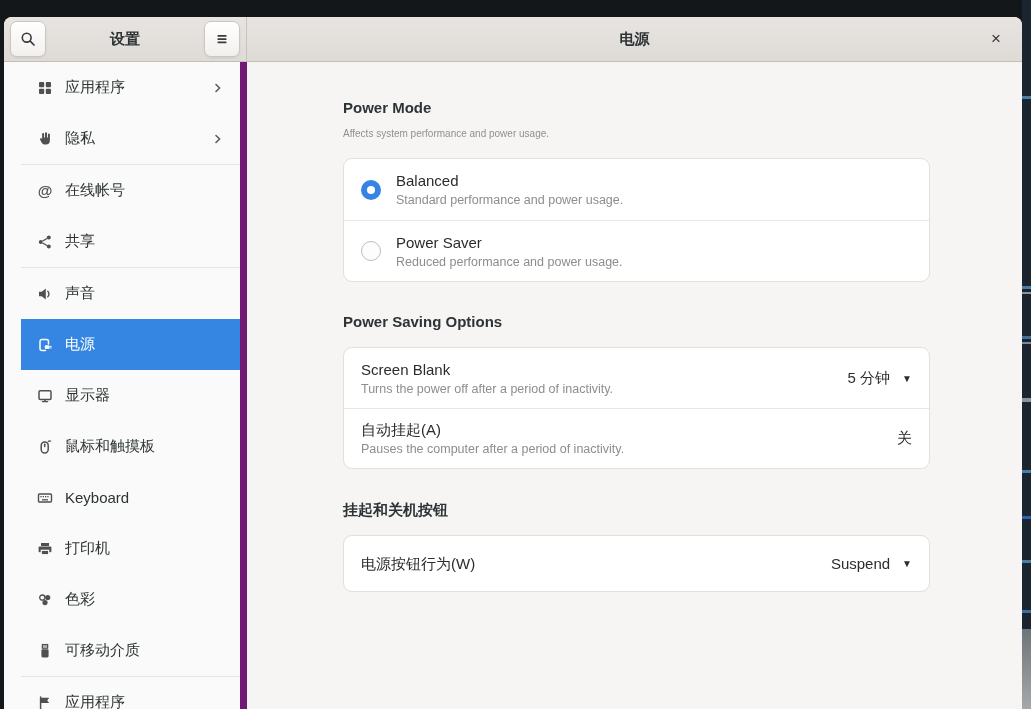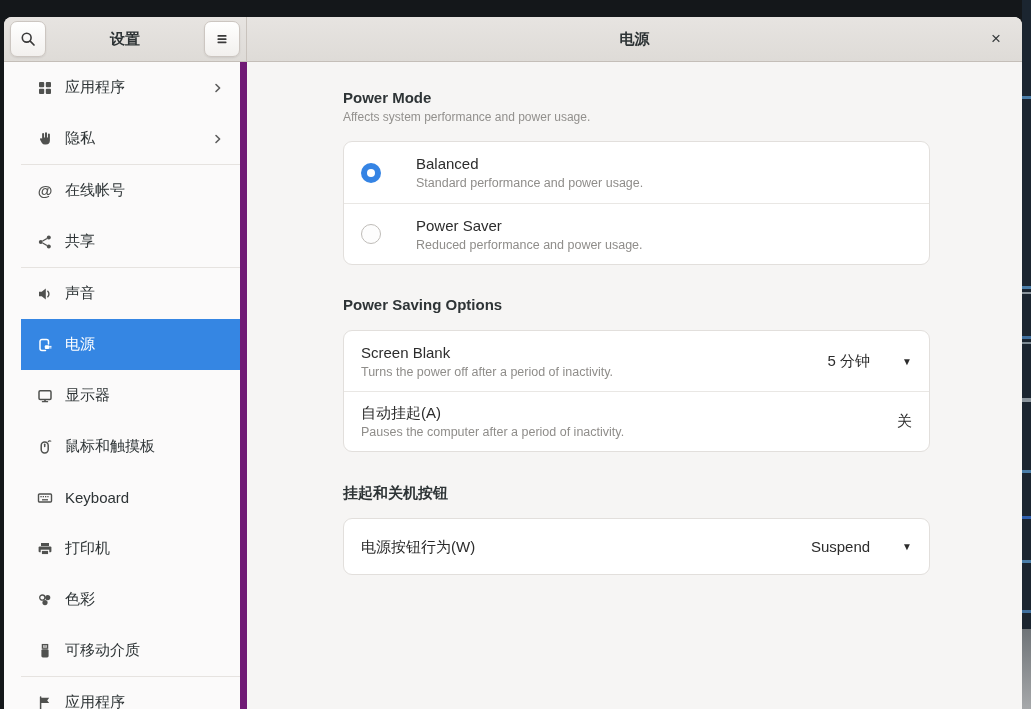--- a/index.html
+++ b/index.html
@@ -45,25 +45,25 @@
   .side-item .ico { width:16px; height:16px; flex:0 0 16px; color:#50514f; display:flex; align-items:center; justify-content:center; }
   .side-item .lbl { font-size:15px; margin-left:12px; flex:1; white-space:nowrap; }
   .side-item .chev { width:16px; height:16px; color:#5c5c5c; }
   .side-item.selected { background:#3586e3; color:#ffffff; }
   .side-item.selected .ico { color:#ffffff; }
   .side-sep { height:1px; flex:0 0 1px; background:#e6e3e0; }
   .at-glyph { font-size:15px; font-weight:bold; line-height:16px; color:inherit; }
 
   
   .main { flex:1; overflow:hidden; background:#f6f5f4; }
-  .content-col { width:587px; margin:0 0 0 96px; padding-top:26px; }
+  .content-col { width:587px; margin:0 0 0 96px; padding-top:36px; }
   .section-title { font-size:15px; font-weight:bold; color:#2e3436; line-height:20px; }
-  .section-sub { font-size:12px; color:#92908d; line-height:18px; margin-top:0; }
+  .section-sub { font-size:10px; color:#92908d; line-height:18px; margin-top:7px; }
   .card { background:#ffffff; border:1px solid #e2dfdc; border-radius:9px; margin-top:15px; overflow:hidden; }
-  .row { display:flex; align-items:center; padding:0 17px;gap:20px; }
+  .row { display:flex; align-items:center; padding:0 17px; }
   .row + .row { border-top:1px solid #e9e7e4; }
   .row-text { flex:1; min-width:0; }
   .row-title { font-size:15px; color:#2c2c2c; line-height:19px; }
   .row-desc { font-size:12.5px; color:#8f8d8a; line-height:16px; margin-top:2px; }
   .row-value { font-size:15px; color:#2c2c2c; white-space:nowrap; }
   .dd-arrow { font-size:10px; color:#2c2c2c; margin-left:12px; }
   .radio-row { height:61px; cursor:pointer; }
   .radio-row .radio { width:20px; height:20px; border-radius:50%; margin-right:15px; flex:0 0 20px; }
   .radio.off { border:1px solid #bfbcb8; background:#fdfdfd; }
   .radio.on { background:#3584e4; position:relative; }

